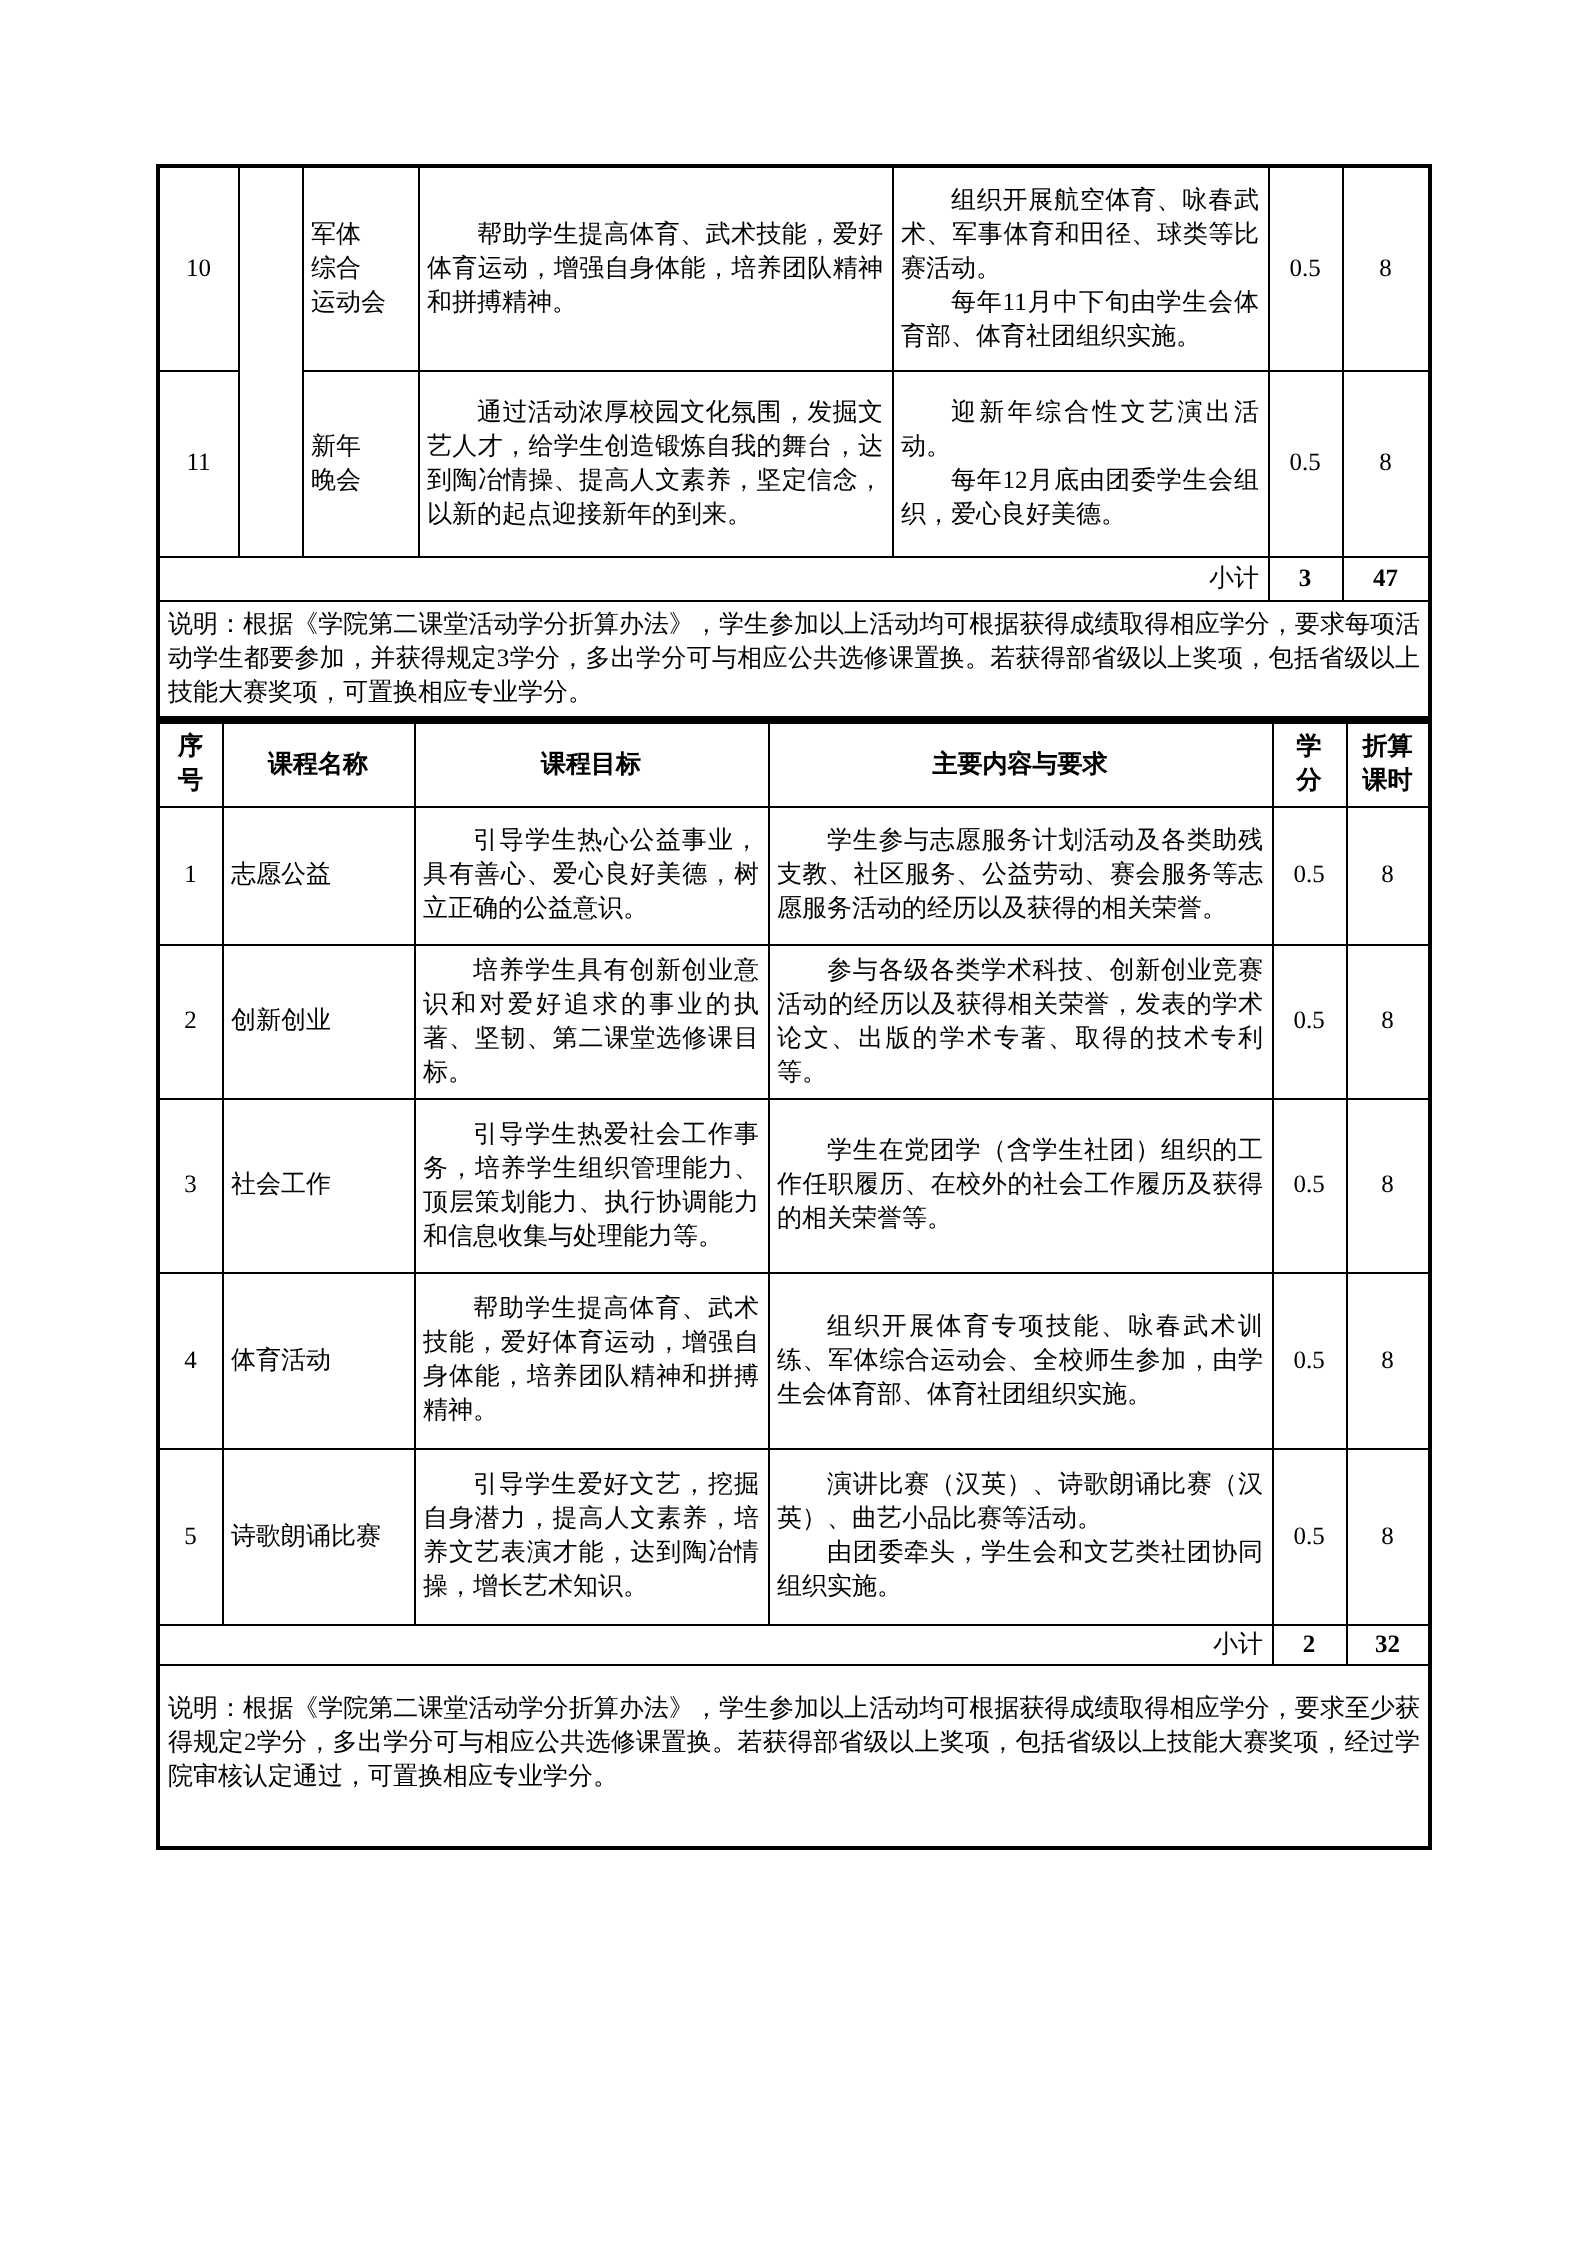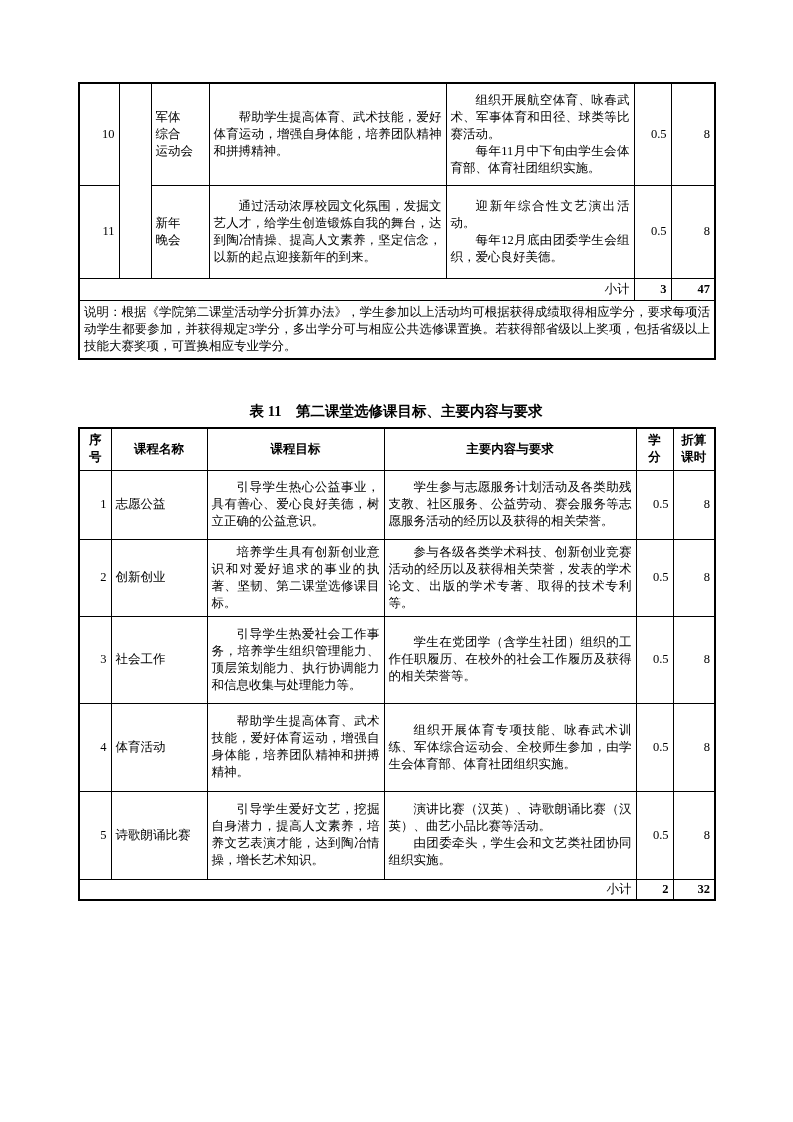--- a/index.html
+++ b/index.html
@@ -20,21 +20,21 @@
     border: 2px solid #000;
   }
   table.doc td {
     border: 1px solid #000;
     vertical-align: middle;
     padding: 1px 4px;
     font-size: 12.5px;
     line-height: 17px;
     overflow: hidden;
   }
-  .num-cell { text-align: right; font-size: 13px; padding: 0 1px; }
+  .num-cell { text-align: center; font-size: 13px; padding: 0 1px; }
   .name-cell { white-space: pre-line; padding: 0 2px; }
   .para { text-indent: 2em; text-align: justify; }
   .bold { font-weight: bold; }
   .note-cell {
     text-align: justify;
     line-height: 19px;
     padding: 2px 8px;
     vertical-align: middle;
   }
   .note-cell.tall { vertical-align: top; padding-top: 13px; }
@@ -114,21 +114,20 @@
         <td class="subtotal-label" colspan="5">小计</td>
         <td class="num-cell bold">3</td>
         <td class="num-cell bold">47</td>
       </tr>
       <tr class="t1-note">
         <td class="note-cell" colspan="7">说明：根据《学院第二课堂活动学分折算办法》，学生参加以上活动均可根据获得成绩取得相应学分，要求每项活动学生都要参加，并获得规定3学分，多出学分可与相应公共选修课置换。若获得部省级以上奖项，包括省级以上技能大赛奖项，可置换相应专业学分。</td>
       </tr>
     </tbody>
       </table>
 
-    <div class="table-title">表 11　第二课堂选修课目标、主要内容与要求</div>
 
     <table class="doc">
       <colgroup>
         <col style="width:32px">
           <col style="width:96px">
           <col style="width:177px">
         <col style="width:252px">
           <col style="width:37px">
           <col style="width:42px">
       </colgroup>
@@ -213,17 +212,20 @@
         </td>
         <td class="num-cell">0.5</td>
         <td class="num-cell">8</td>
       </tr>
 
       <tr class="t2-sub">
         <td class="subtotal-label" colspan="4">小计</td>
         <td class="num-cell bold">2</td>
         <td class="num-cell bold">32</td>
       </tr>
+      <tr class="t2-note">
+        <td class="note-cell tall" colspan="6">说明：根据《学院第二课堂活动学分折算办法》，学生参加以上活动均可根据获得成绩取得相应学分，要求至少获得规定2学分，多出学分可与相应公共选修课置换。若获得部省级以上奖项，包括省级以上技能大赛奖项，经过学院审核认定通过，可置换相应专业学分。</td>
+      </tr>
     </tbody>
       </table>
 
   </div>
 </div>
 
 </body></html>

